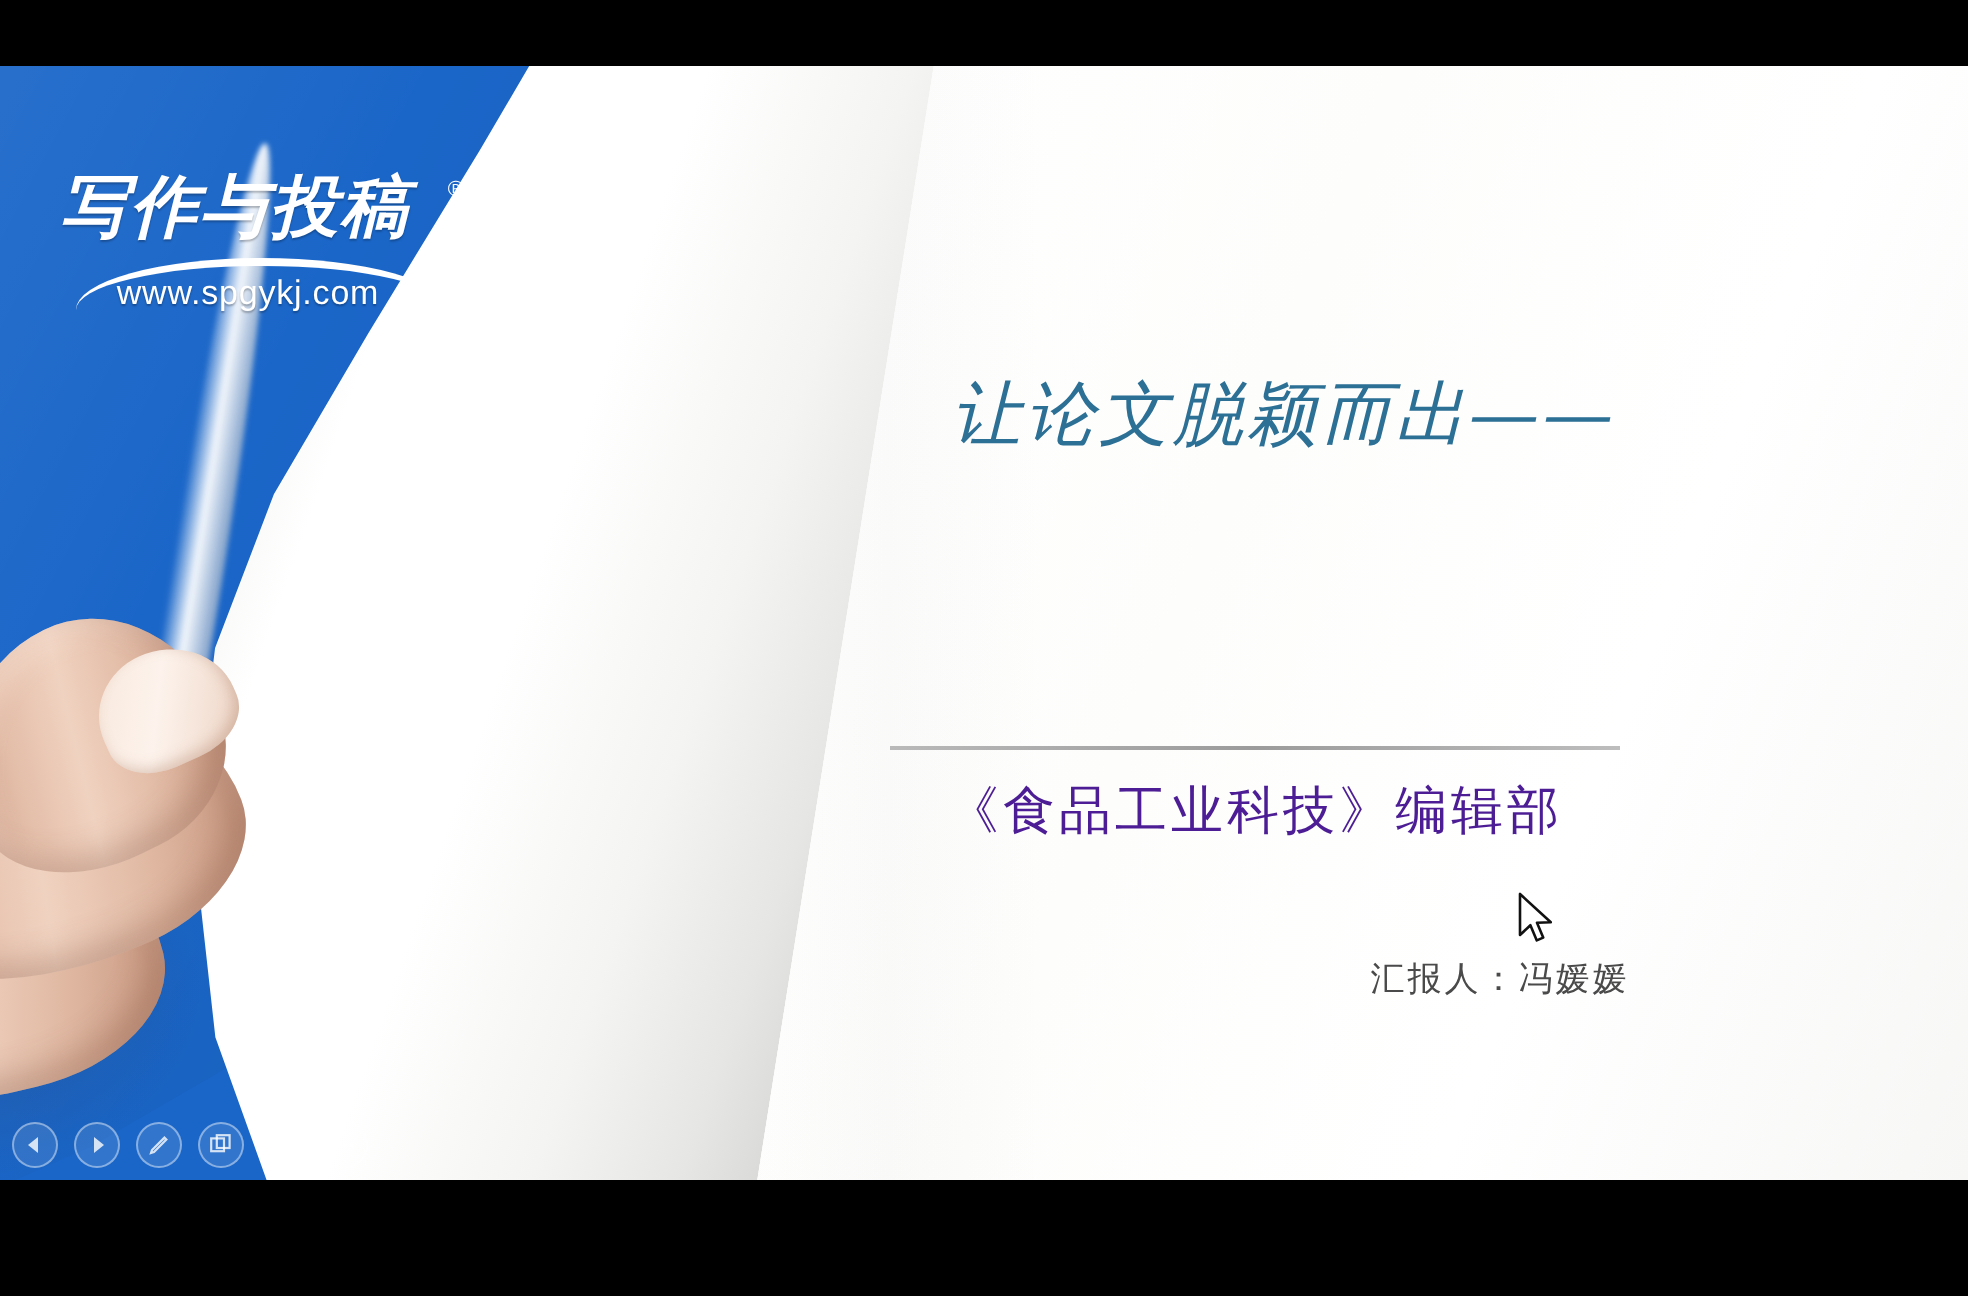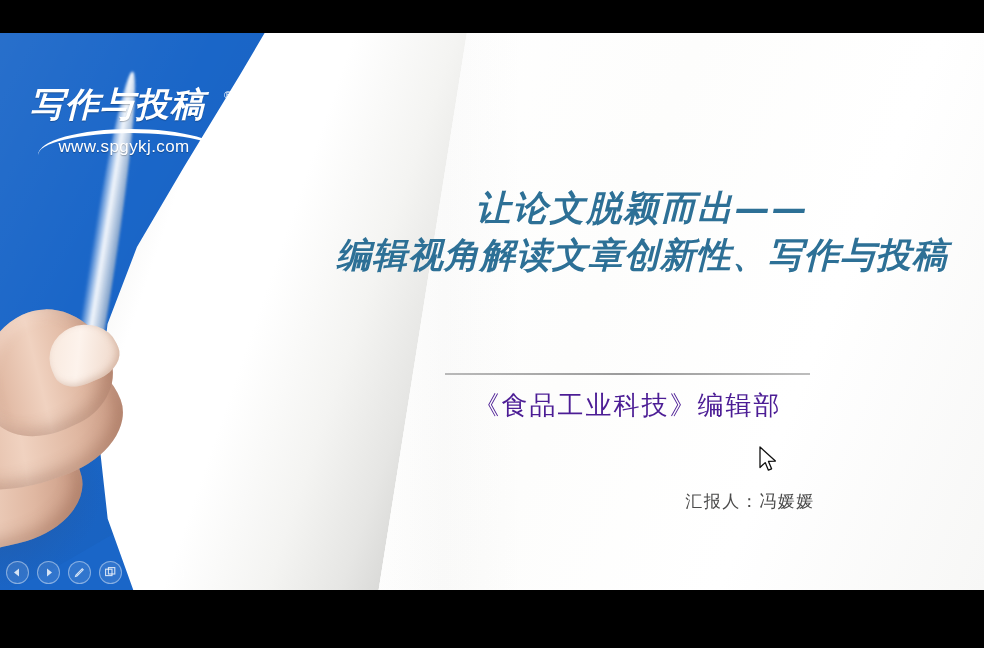--- a/index.html
+++ b/index.html
@@ -219,21 +219,21 @@
 
   
   .title-block {
     position:absolute;
     left:300px; top:152px;
     width:684px;
     z-index:14;
     text-align:center;
     color:#2d7096;
     font-family:"DejaVu Serif", serif;
-    font-weight:bold;
+    font-weight:normal;
     font-style:italic;
     line-height:1.34;
   }
   .title-line1 { font-size:35px; letter-spacing:2px; }
   .title-line2 { font-size:35px; letter-spacing:1px; white-space:nowrap; }
 
   
   .divider {
     position:absolute;
     left:445px; top:340px;
@@ -259,21 +259,20 @@
   .presenter {
     position:absolute;
     left:600px; top:445px;
     width:300px;
     text-align:center;
     z-index:14;
     font-family:"DejaVu Serif", serif;
     font-size:17px;
     letter-spacing:1.5px;
     color:#4a4a4a;
-    margin-top:12px;
   }
 
   
   .cursor {
     position:absolute;
     left:758px; top:446px;
     width:22px; height:30px;
     z-index:40;
     pointer-events:none;
   }
@@ -327,21 +326,20 @@
 
     <div class="logo">
       <div class="logo-cn">写作与投稿</div>
       <div class="logo-reg">®</div>
       <div class="logo-swoosh"></div>
       <div class="logo-url">www.spgykj.com</div>
     </div>
 
     <div class="title-block">
       <div class="title-line1">让论文脱颖而出——</div>
-      <div class="title-line2">编辑视角解读文章创新性、写作与投稿</div>
     </div>
 
     <div class="divider"></div>
 
     <div class="org">《食品工业科技》编辑部</div>
 
     <div class="presenter">汇报人：冯媛媛</div>
 
     <div class="toolbar">
 

